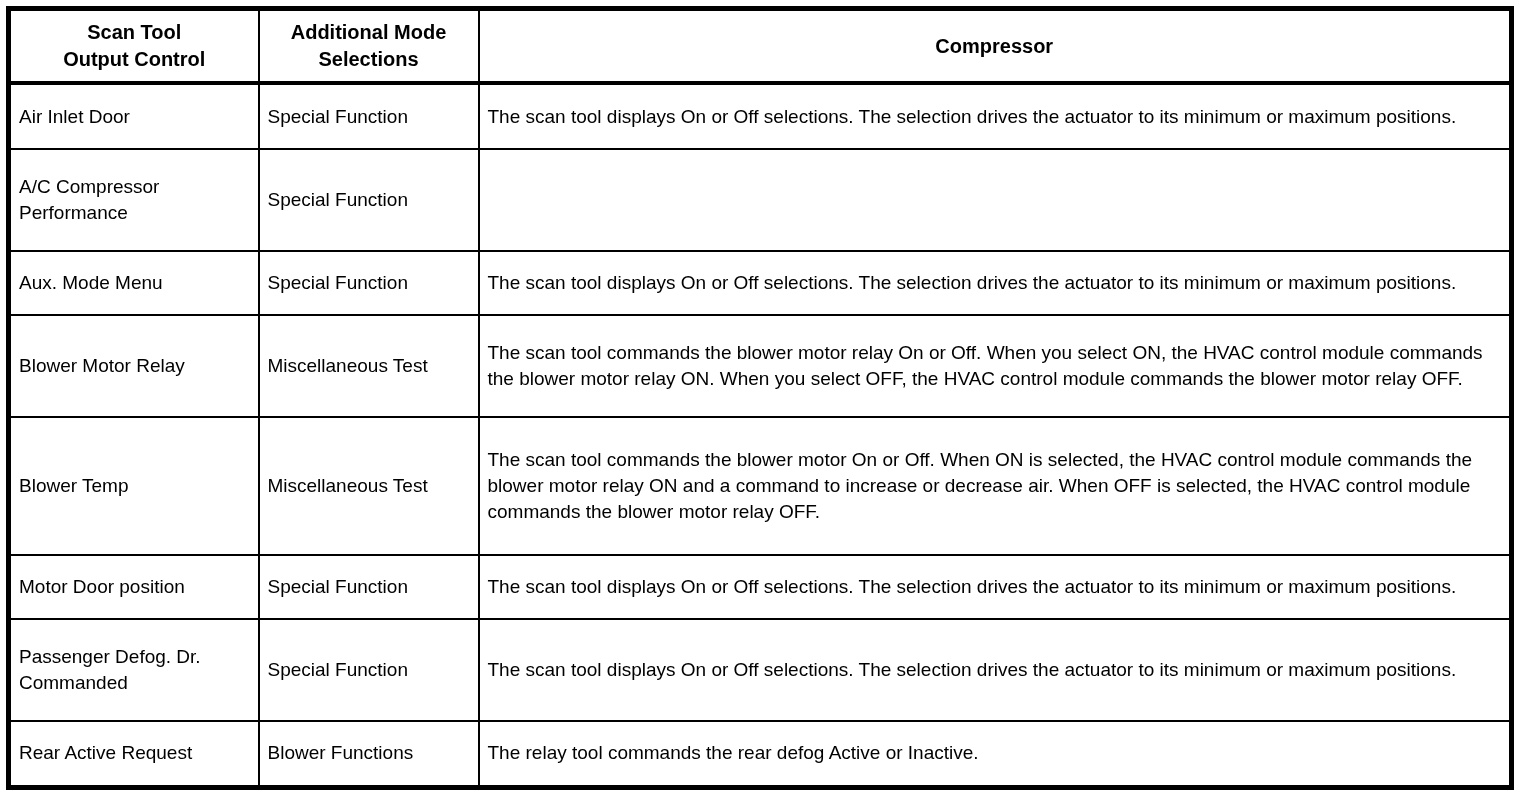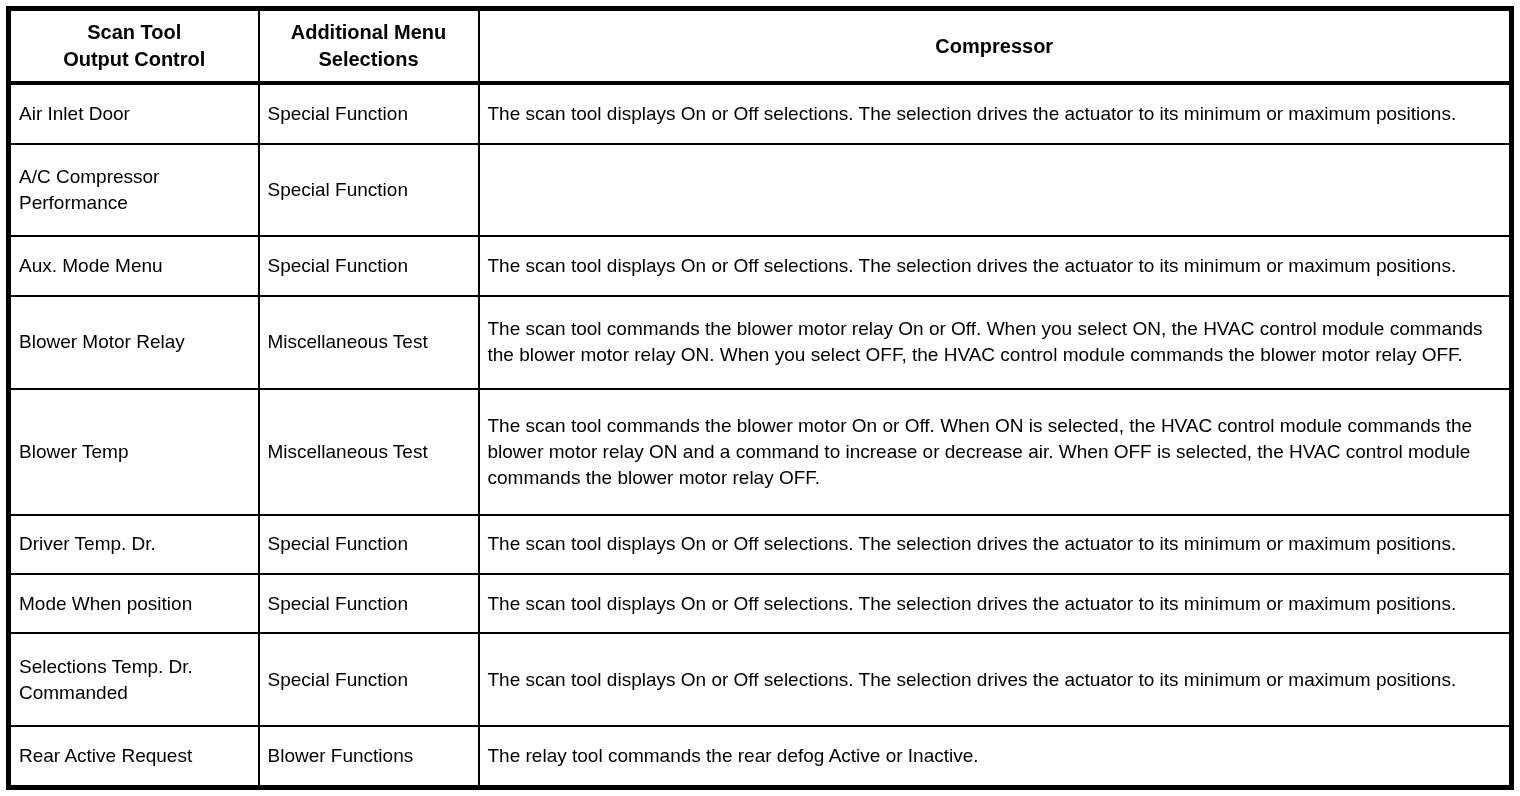--- a/index.html
+++ b/index.html
@@ -59,21 +59,21 @@
   <table class="scan-table">
     <colgroup>
       <col class="col-control">
       <col class="col-menu">
       <col class="col-desc">
     </colgroup>
     <thead>
       <tr>
         <th>Scan Tool
 Output Control</th>
-        <th>Additional Menu
+        <th>Additional Mode
 Selections</th>
         <th>Compressor</th>
       </tr>
     </thead>
     <tbody id="table-body">
   <tr>
     <td class="cell-control">Air Inlet Door</td>
     <td class="cell-menu">Special Function</td>
     <td class="cell-desc">The scan tool displays On or Off selections. The selection drives the actuator to its minimum or maximum positions.</td>
   </tr>
@@ -95,34 +95,29 @@
     <td class="cell-menu">Miscellaneous Test</td>
     <td class="cell-desc">The scan tool commands the blower motor relay On or Off. When you select ON, the HVAC control module commands the blower motor relay ON. When you select OFF, the HVAC control module commands the blower motor relay OFF.</td>
   </tr>
 
   <tr>
     <td class="cell-control">Blower Temp</td>
     <td class="cell-menu">Miscellaneous Test</td>
     <td class="cell-desc">The scan tool commands the blower motor On or Off. When ON is selected, the HVAC control module commands the blower motor relay ON and a command to increase or decrease air. When OFF is selected, the HVAC control module commands the blower motor relay OFF.</td>
   </tr>
 
+
   <tr>
-    <td class="cell-control">Driver Temp. Dr.</td>
+    <td class="cell-control">Motor Door position</td>
     <td class="cell-menu">Special Function</td>
     <td class="cell-desc">The scan tool displays On or Off selections. The selection drives the actuator to its minimum or maximum positions.</td>
   </tr>
 
   <tr>
-    <td class="cell-control">Mode When position</td>
-    <td class="cell-menu">Special Function</td>
-    <td class="cell-desc">The scan tool displays On or Off selections. The selection drives the actuator to its minimum or maximum positions.</td>
-  </tr>
-
-  <tr>
-    <td class="cell-control">Selections Temp. Dr. Commanded</td>
+    <td class="cell-control">Passenger Defog. Dr. Commanded</td>
     <td class="cell-menu">Special Function</td>
     <td class="cell-desc">The scan tool displays On or Off selections. The selection drives the actuator to its minimum or maximum positions.</td>
   </tr>
 
   <tr>
     <td class="cell-control">Rear Active Request</td>
     <td class="cell-menu">Blower Functions</td>
     <td class="cell-desc">The relay tool commands the rear defog Active or Inactive.</td>
   </tr>
 </tbody>

